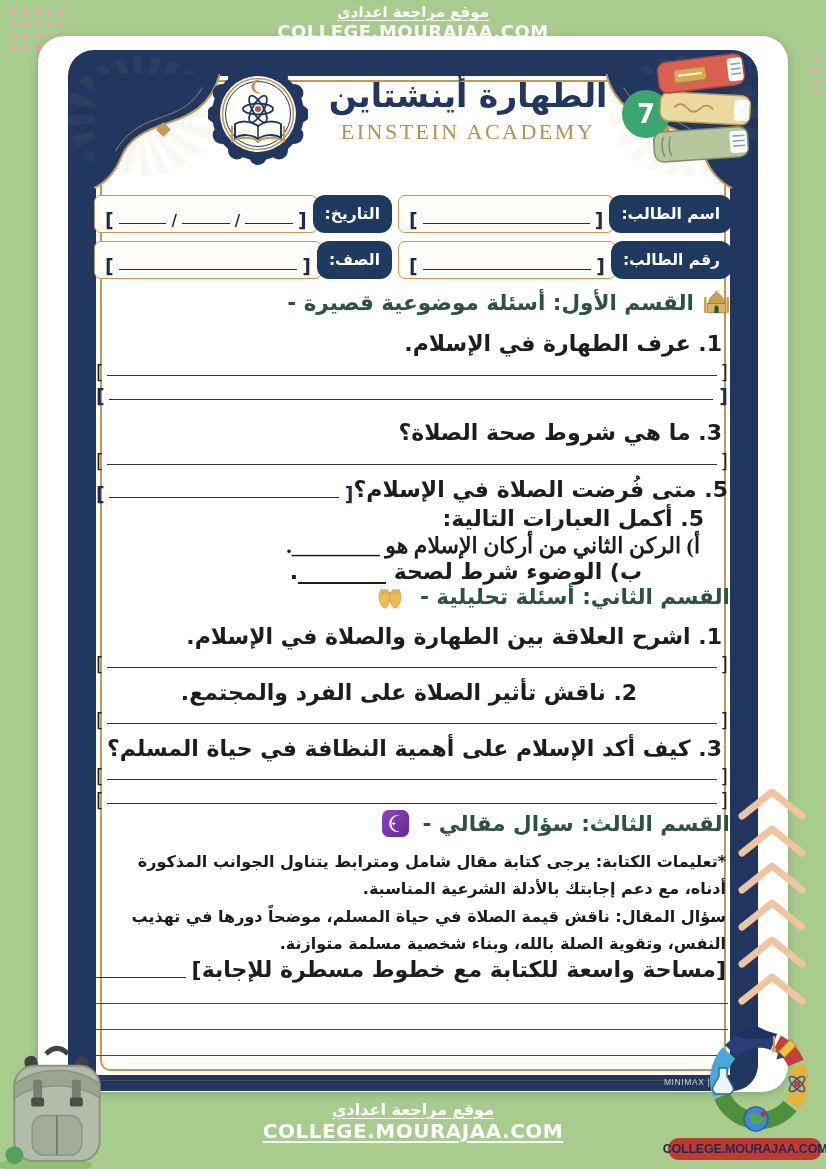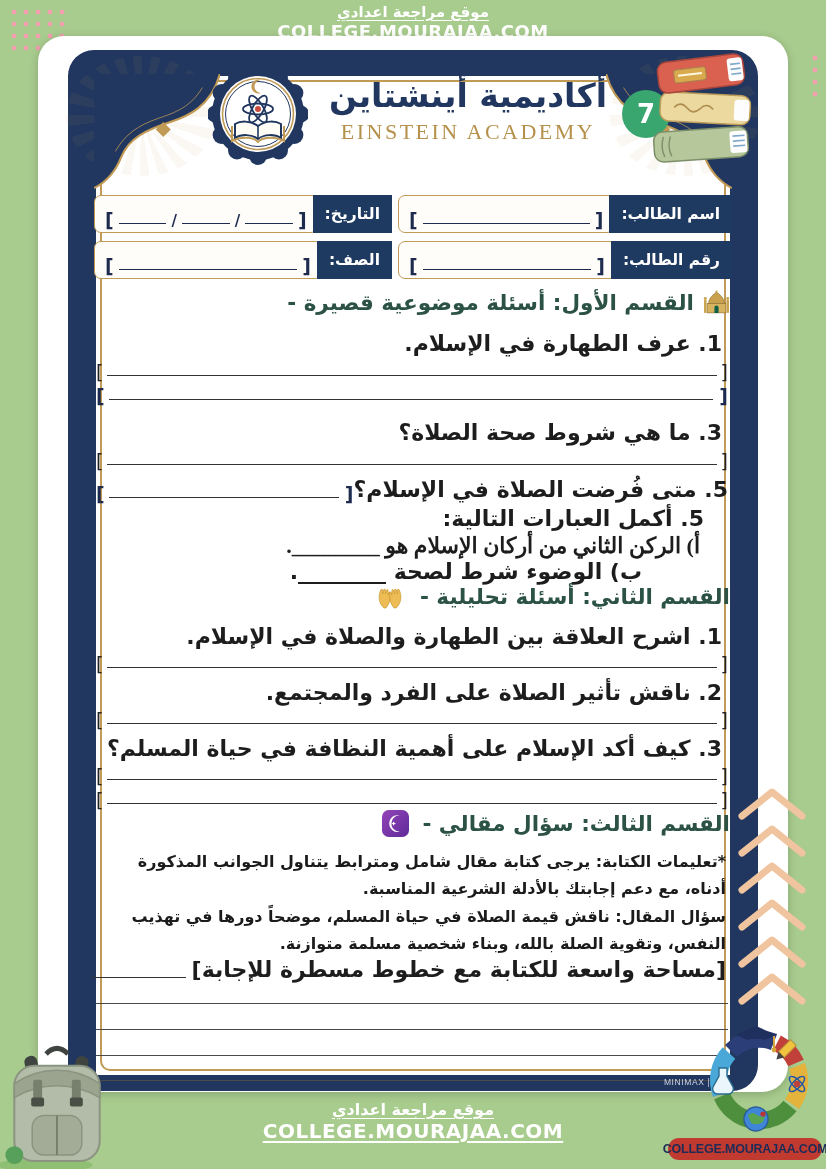--- a/index.html
+++ b/index.html
@@ -19,21 +19,21 @@
          border:28px solid #21375f;border-top-width:26px;border-bottom-width:16px;border-radius:26px;}
   .frame::before{content:'';position:absolute;inset:4px;border:2px solid #c19a56;border-radius:10px;}
   .hdr-pattern{pointer-events:none;opacity:.5;}
   .hdr-pattern div{position:absolute;width:150px;height:120px;
      background:repeating-conic-gradient(from 10deg,rgba(193,154,86,.14) 0 9deg,transparent 9deg 18deg);
      border-radius:50%;}
 
   
   .field-row{display:flex;flex-direction:row-reverse;height:38px;}
   .fbox{display:flex;flex-direction:row;direction:rtl;align-items:stretch;}
-  .flabel{background:#1f3a60;color:#fff;font-weight:bold;font-size:15.5px;border-radius:0;
+  .flabel{background:#1f3a60;color:#fff;font-weight:bold;font-size:15.5px;border-radius:12px;
           display:flex;align-items:center;padding:0 12px;white-space:nowrap;z-index:2;}
   .fwhite{flex:1;background:#fffdf9;border:1.6px solid #c19a56;border-radius:7px;margin-right:-5px;
           display:flex;direction:rtl;align-items:flex-end;padding:0 10px 4px 10px;z-index:1;}
   .br{font-size:19px;line-height:15px;color:#1d2b4f;direction:ltr;unicode-bidi:isolate;font-weight:bold;}
   .fline{flex:1;border-bottom:1.6px solid #1d2b4f;margin:0 5px 4px 5px;}
   .slash{color:#1d2b4f;font-weight:bold;font-size:15px;line-height:14px;direction:ltr;unicode-bidi:isolate;}
 
   
   .ar{direction:rtl;text-align:right;}
   .sec-title{display:flex;direction:rtl;align-items:center;gap:9px;font-weight:bold;font-size:21.5px;
@@ -143,21 +143,21 @@
       <ellipse cx="50" cy="45" rx="15" ry="5.5" transform="rotate(60 50 45)"></ellipse>
       <ellipse cx="50" cy="45" rx="15" ry="5.5" transform="rotate(-60 50 45)"></ellipse>
     </g>
     <circle cx="50" cy="45" r="3" fill="#c84b3c"></circle>
     <path d="M50,62 C42,56 32,57 27,60 L27,74 C33,70 44,70 50,75 C56,70 67,70 73,74 L73,60 C68,57 58,56 50,62 Z" fill="#fffdf6" stroke="#21375f" stroke-width="2"></path>
     <path d="M50,62 L50,75" stroke="#21375f" stroke-width="1.6"></path>
     <path d="M24,62 L24,77 C33,72 46,73 50,78 C54,73 67,72 76,77 L76,62" fill="none" stroke="#c19a56" stroke-width="2"></path>
   </svg>
 
   <div class="abs" style="left:318px;top:76px;width:300px;">
-    <div class="logo-ar">أكاديمية أينشتاين</div>
+    <div class="logo-ar">الطهارة أينشتاين</div>
     <div class="logo-en">EINSTEIN ACADEMY</div>
   </div>
 
   <div class="abs badge7" style="left:622px;top:90px;">
     <span>7</span>
   </div>
 
   <div class="abs field-row" style="left:94px;top:195px;width:638px;">
     <div class="fbox" style="width:334px;margin-left:6px;">
       <div class="flabel">اسم الطالب:</div>
@@ -253,21 +253,21 @@
     </svg>
   </div>
 
   <div class="abs ar q" style="left:96px;top:624px;right:104px;">1. اشرح العلاقة بين الطهارة والصلاة في الإسلام.</div>
   <div class="abs ans" style="left:96px;top:650px;right:98px;">
     <span class="br">]</span>
     <div class="line"></div>
     <span class="br">[</span>
   </div>
 
-  <div class="abs ar q" style="left:96px;top:680px;right:104px;">2. ناقش تأثير الصلاة على الفرد والمجتمع.</div>
+  <div class="abs ar q" style="left:96px;top:680px;right:104px;text-align:center;">2. ناقش تأثير الصلاة على الفرد والمجتمع.</div>
   <div class="abs ans" style="left:96px;top:706px;right:98px;">
     <span class="br">]</span>
     <div class="line"></div>
     <span class="br">[</span>
   </div>
 
   <div class="abs ar q" style="left:96px;top:736px;right:104px;">3. كيف أكد الإسلام على أهمية النظافة في حياة المسلم؟</div>
   <div class="abs ans" style="left:96px;top:762px;right:98px;">
     <span class="br">]</span>
     <div class="line"></div>

